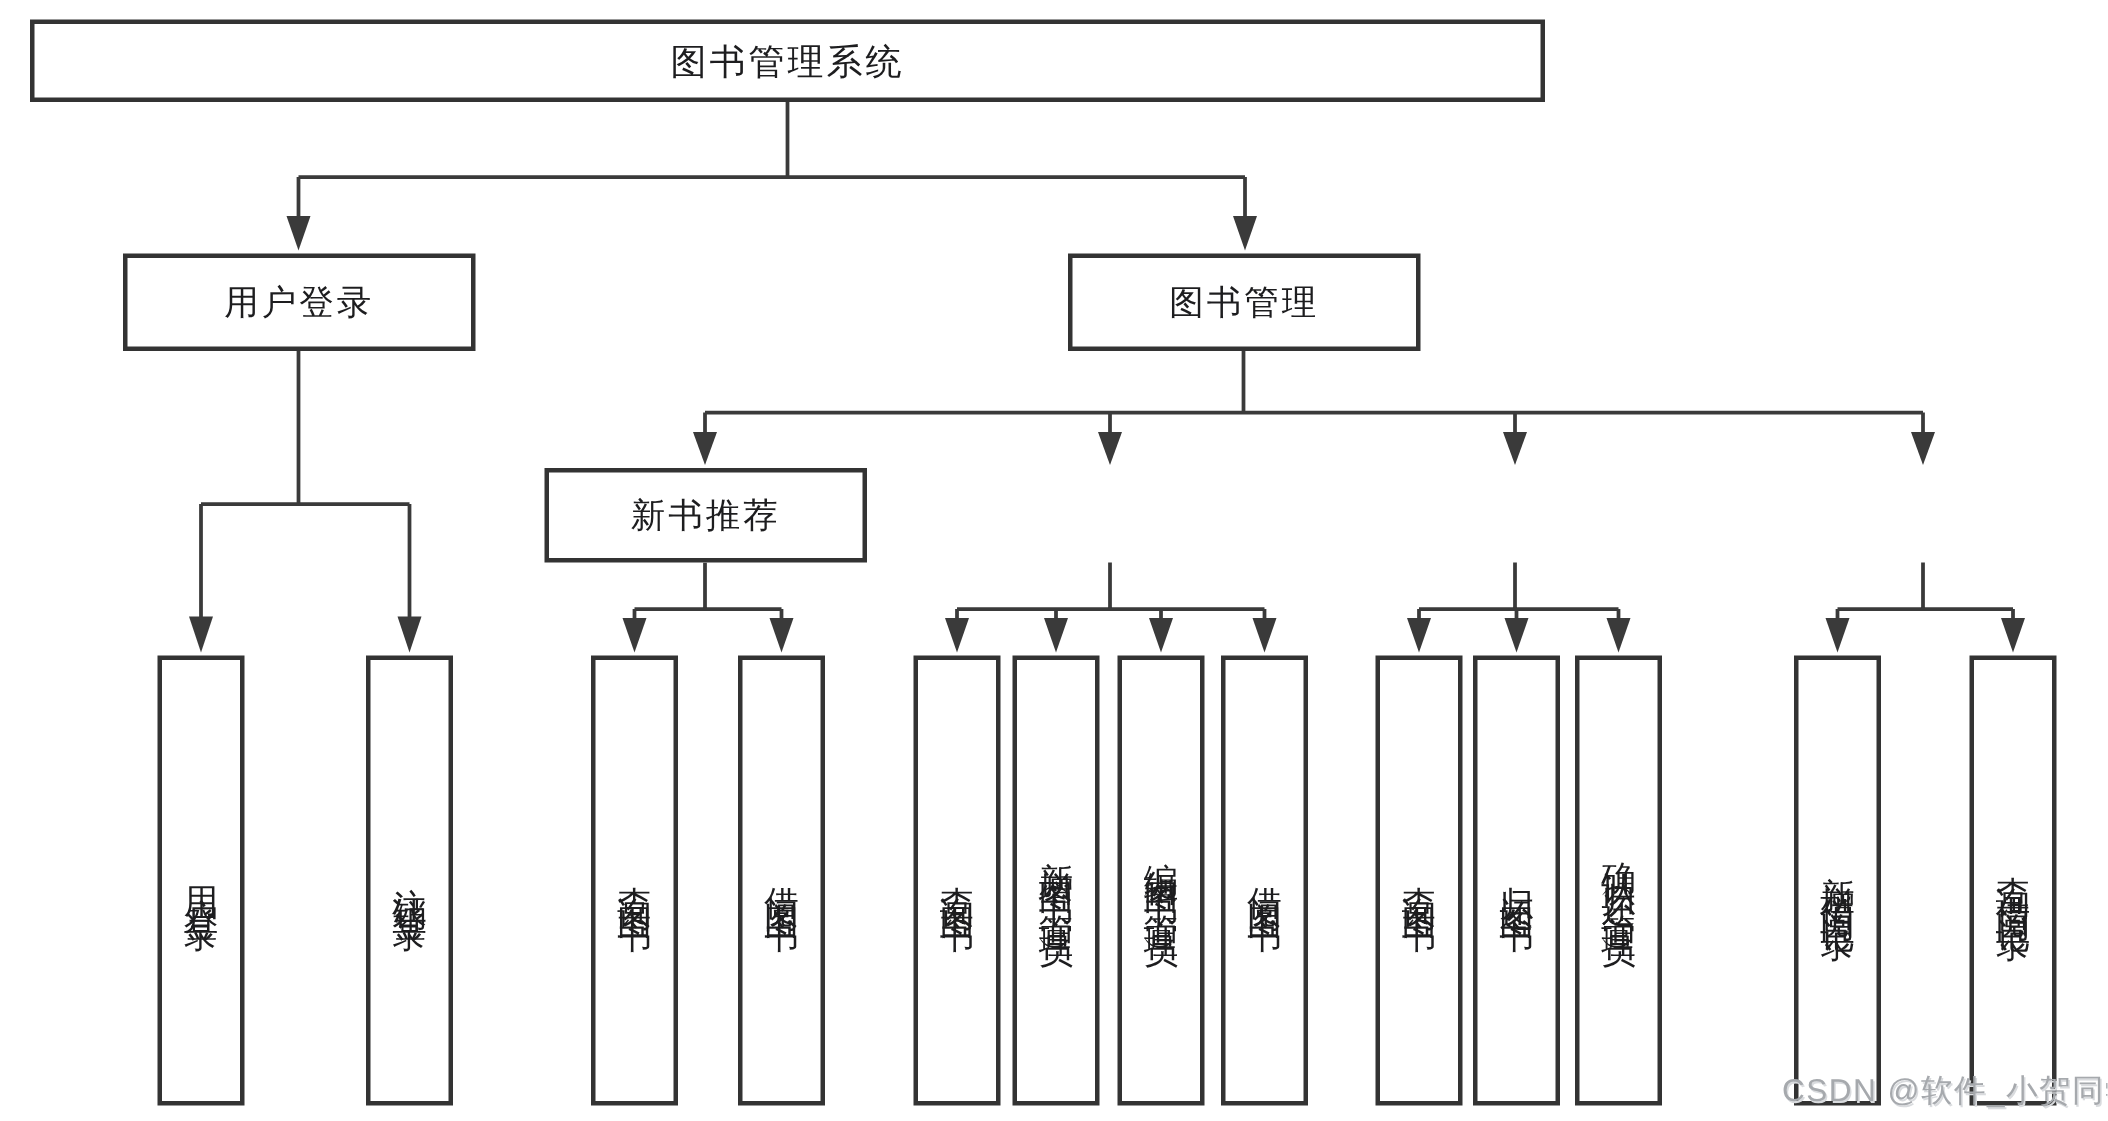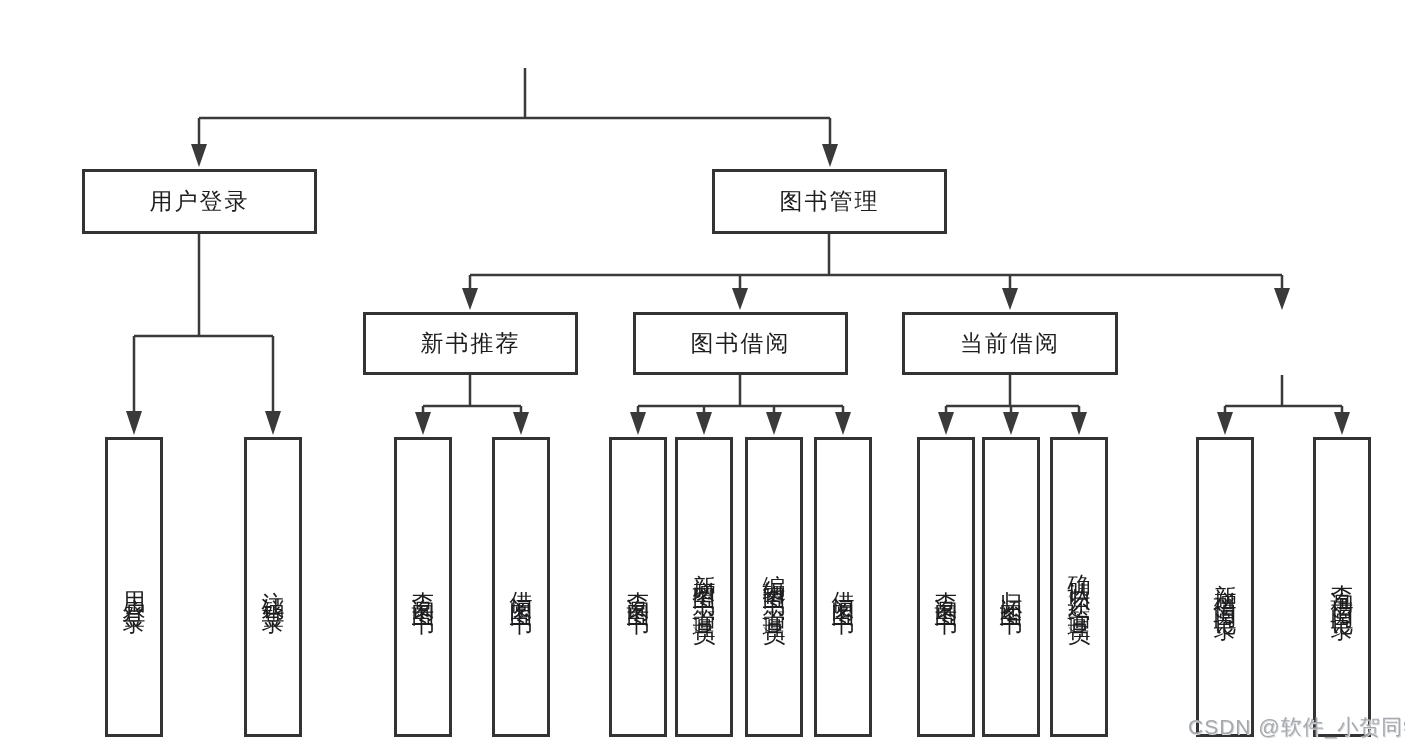--- a/index.html
+++ b/index.html
@@ -93,36 +93,33 @@
 
       <polygon points="938,412 954,412 946,435"></polygon>
       <polygon points="1003,412 1019,412 1011,435"></polygon>
       <polygon points="1071,412 1087,412 1079,435"></polygon>
 
       <polygon points="1217,412 1233,412 1225,435"></polygon>
       <polygon points="1334,412 1350,412 1342,435"></polygon>
     </g>
   </svg>
 
+  <div class="node root-node" style="left:20px; top:13px; width:1010px; height:55px;">
+    <span>图书管理系统</span>
+  </div>
 
   <div class="node h-node" style="left:82px; top:169px; width:235px; height:65px;">
     <span>用户登录</span>
   </div>
   <div class="node h-node" style="left:712px; top:169px; width:235px; height:65px;">
     <span>图书管理</span>
   </div>
 
   <div class="node h-node" style="left:363px; top:312px; width:215px; height:63px;">
     <span>新书推荐</span>
-  </div>
-  <div class="node h-node" style="left:633px; top:312px; width:215px; height:63px;">
-    <span>图书借阅</span>
-  </div>
-  <div class="node h-node" style="left:902px; top:312px; width:216px; height:63px;">
-    <span>当前借阅</span>
   </div>
 
   <div class="node v-node" style="left:105px; top:437px; width:58px; height:300px;">
     <span>用户登录</span>
   </div>
   <div class="node v-node" style="left:244px; top:437px; width:58px; height:300px;">
     <span>注销登录</span>
   </div>
 
   <div class="node v-node" style="left:394px; top:437px; width:58px; height:300px;">

